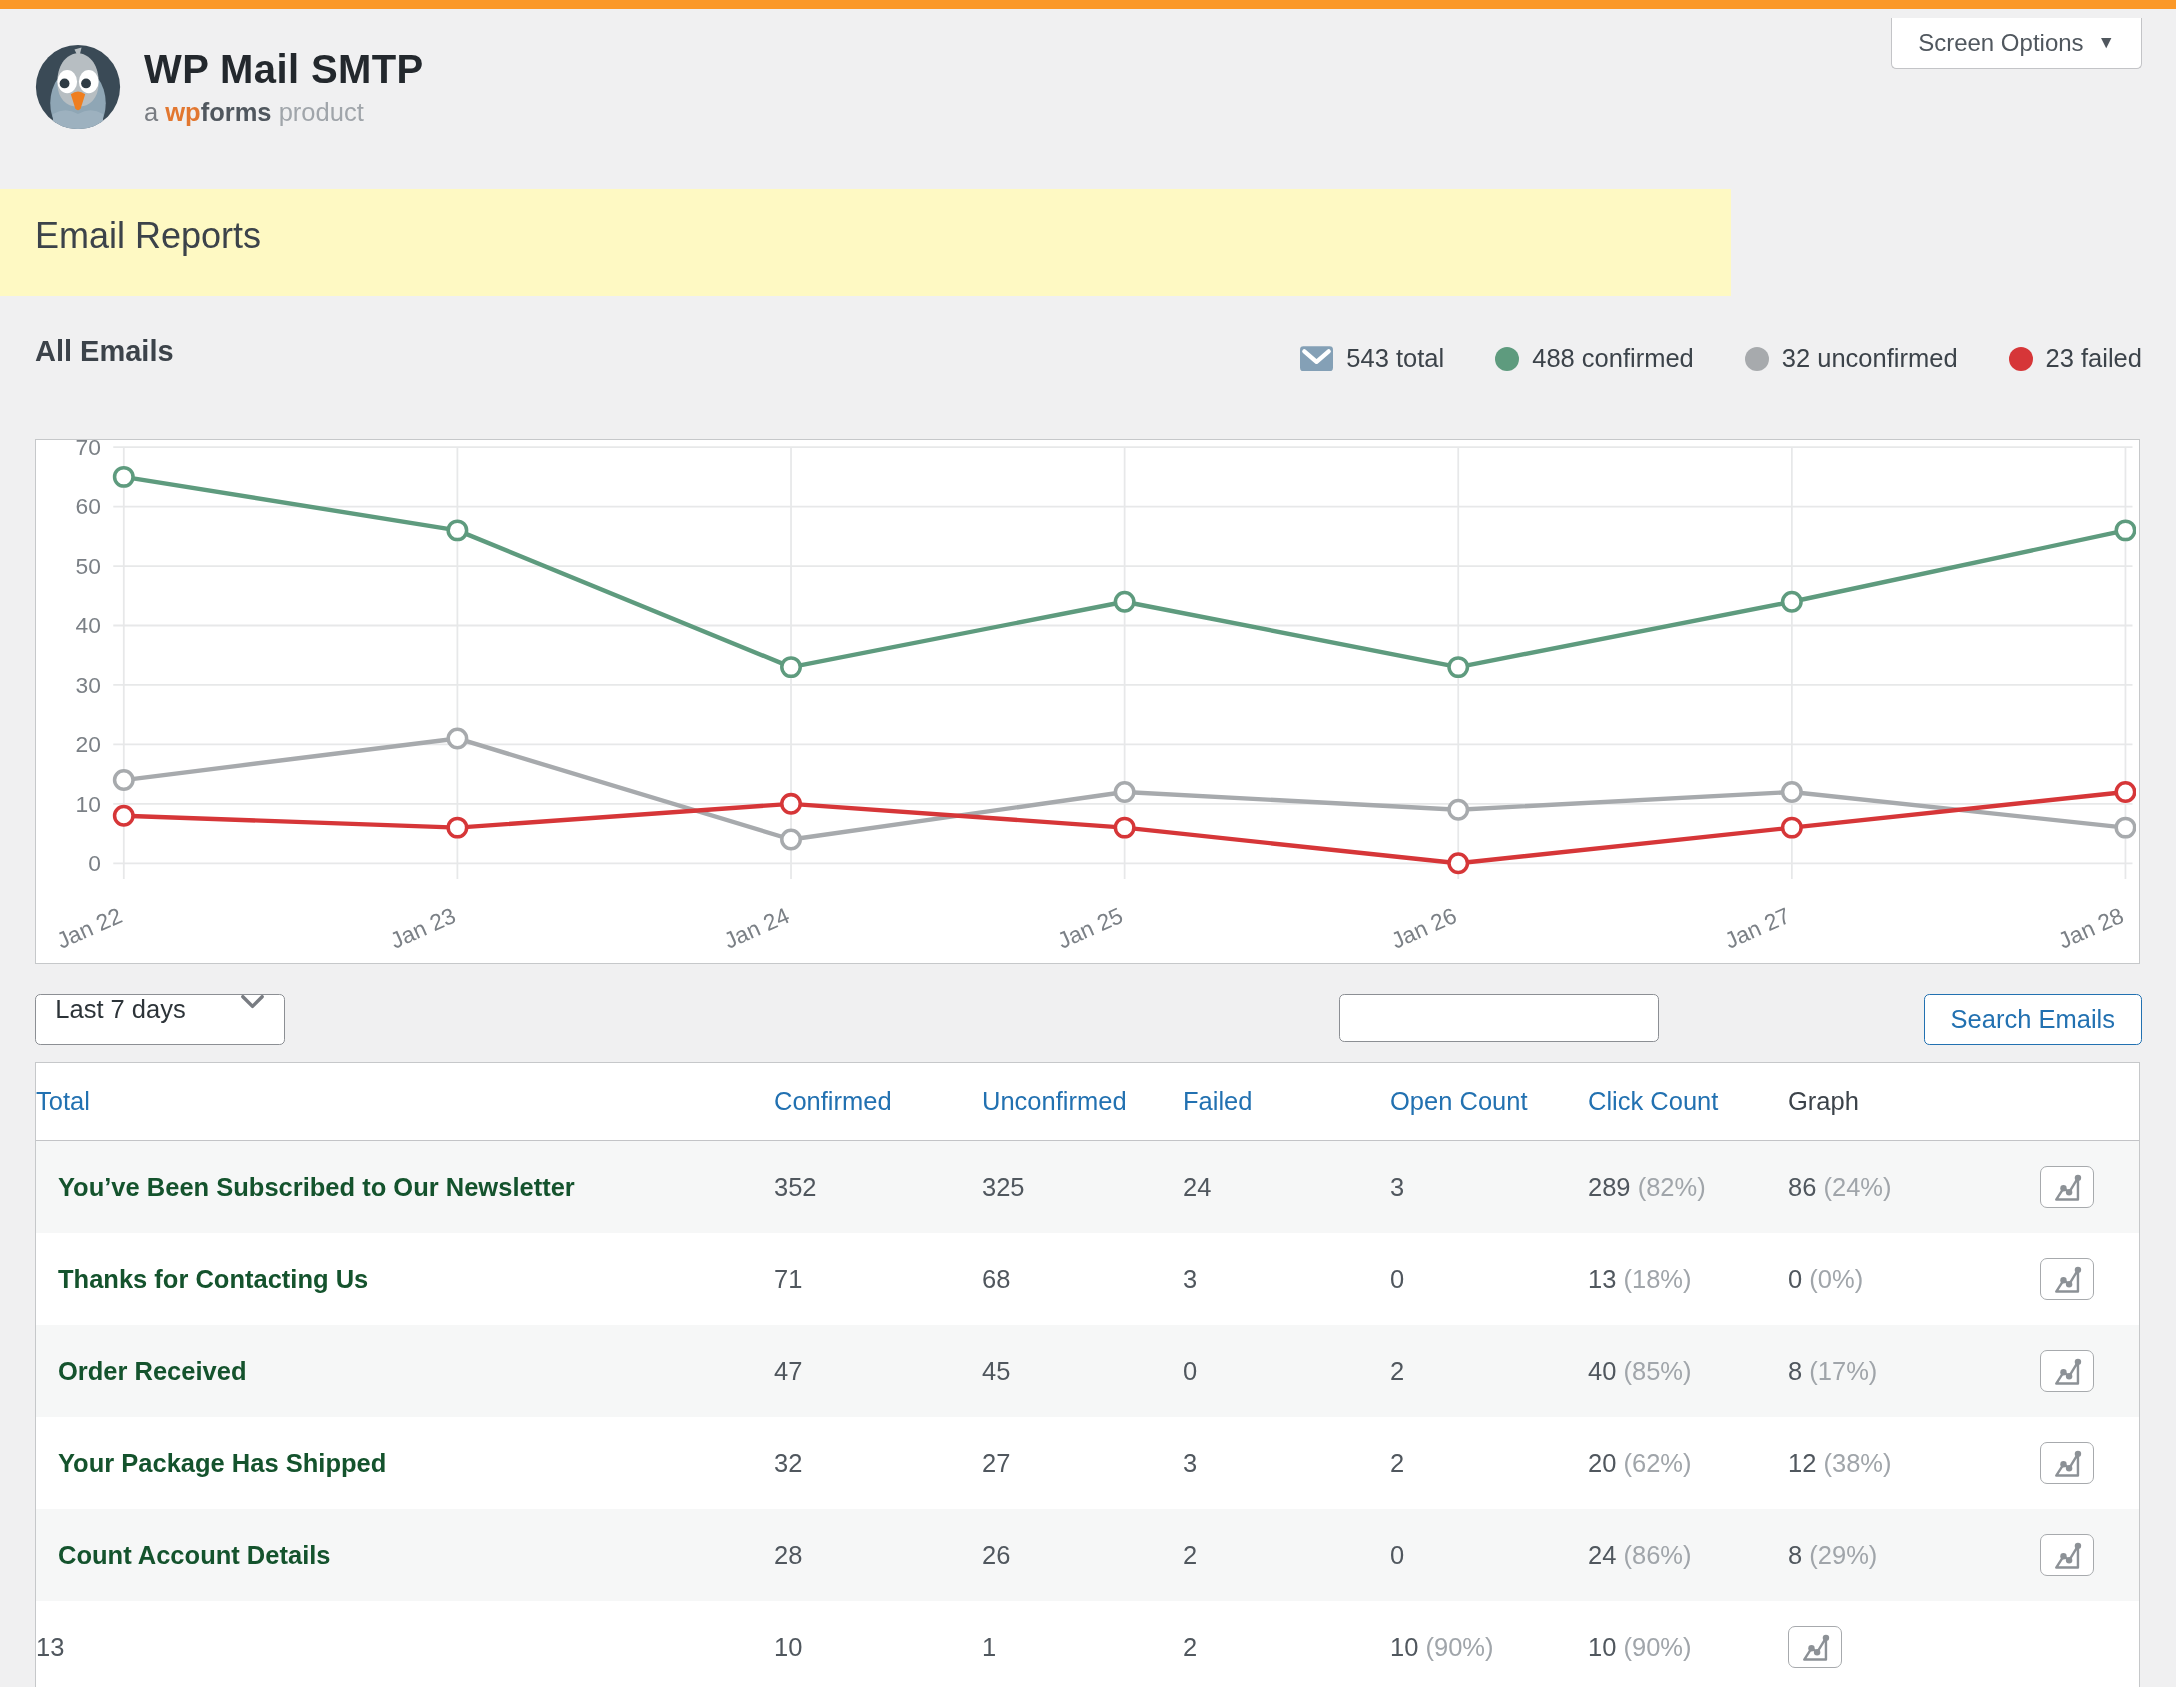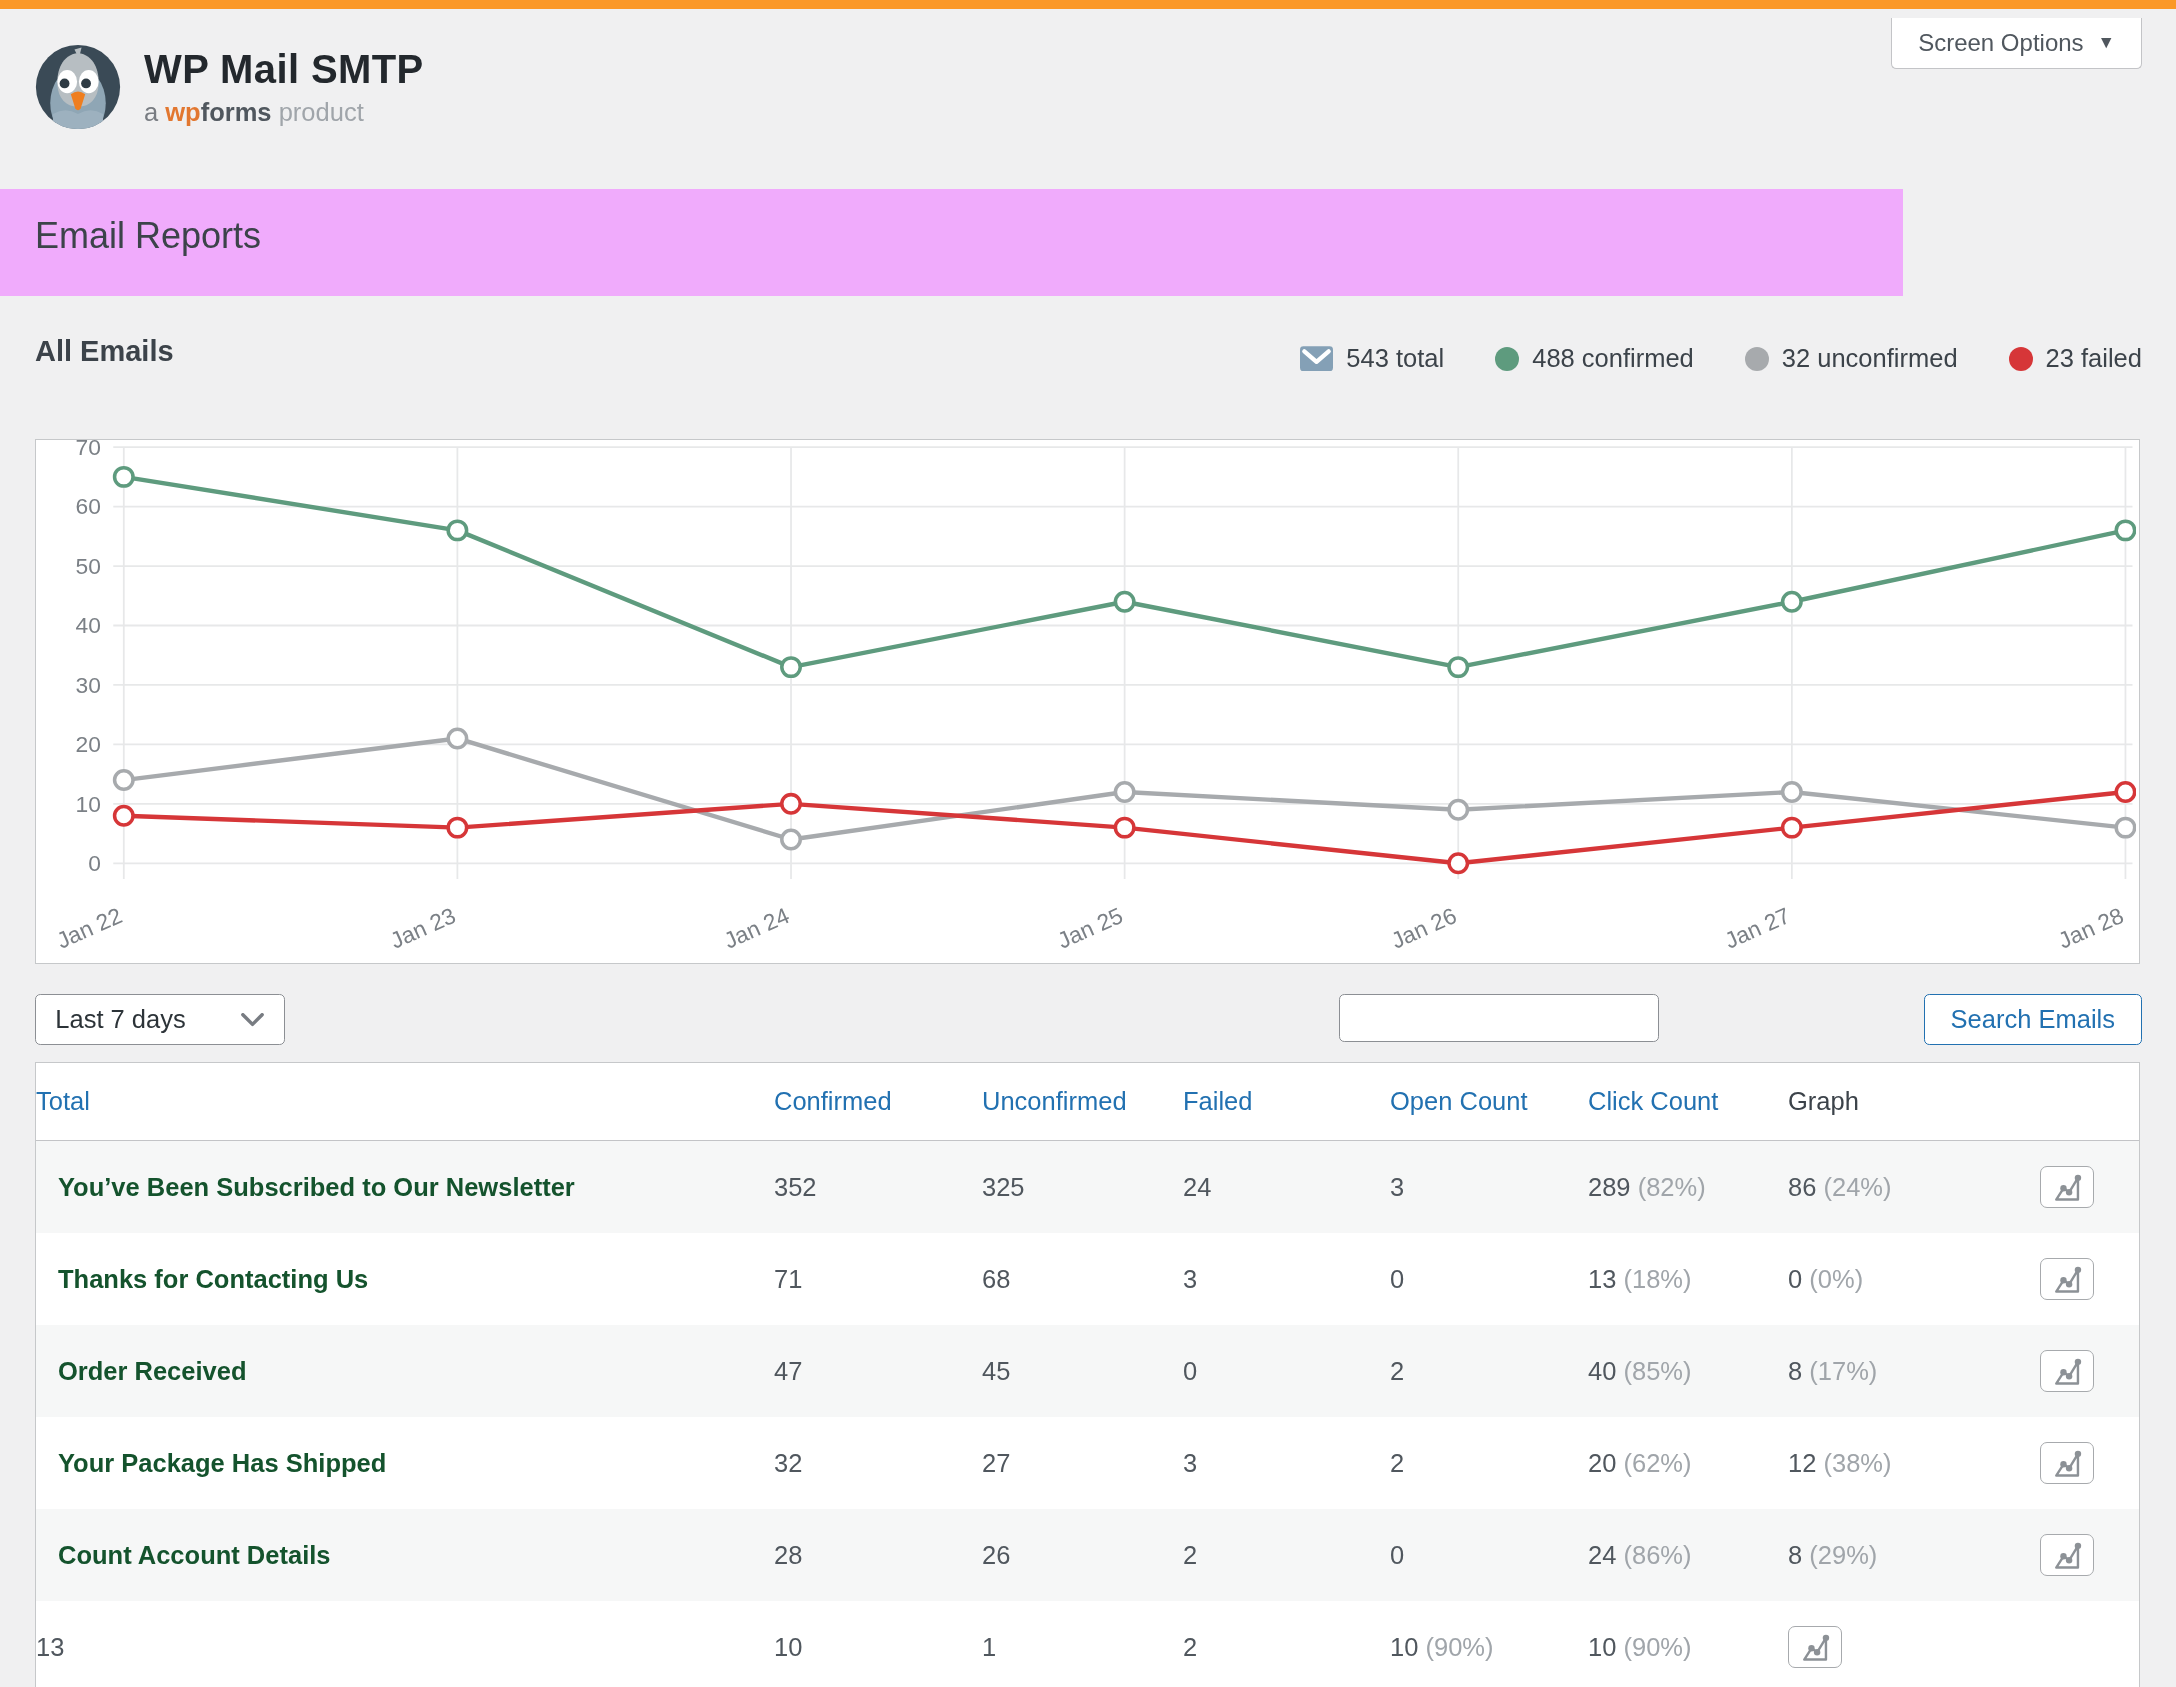--- a/index.html
+++ b/index.html
@@ -19,35 +19,35 @@
   .tagline .forms{color:#50575e;font-weight:700;}
   .tagline .product{color:#a0a5aa;}
   .screen-options{
     position:absolute;right:35px;top:8.8px;height:51px;background:#fff;
     border:1.8px solid #c3c4c7;border-top:none;border-radius:0 0 5.3px 5.3px;
     font-size:24px;color:#50575e;display:flex;align-items:center;gap:14px;
     padding:0 26px;cursor:pointer;font-family:"Liberation Sans",sans-serif;
   }
   .screen-options .arrow{font-size:17.6px;color:#50575e;}
   
-  .title-band{position:absolute;left:0;top:189px;width:1903px;height:107px;background:#f0abfc;}
+  .title-band{position:absolute;left:0;top:189px;width:1731px;height:107px;background:#fef9c3;}
   .page-title{position:absolute;left:35px;top:26px;font-size:36px;font-weight:400;color:#3c434a;}
   
   .section-head{position:absolute;left:35px;top:329px;width:2107px;display:flex;align-items:center;justify-content:space-between;}
   .section-title{font-size:29px;font-weight:700;color:#3c434a;}
   .legend{display:flex;align-items:center;gap:51px;margin-top:15px;}
   .legend-item{display:flex;align-items:center;gap:13px;font-size:25.5px;color:#3c434a;}
   .legend-dot{width:24px;height:24px;border-radius:50%;display:inline-block;}
   
   .chart-card{position:absolute;left:35px;top:439px;width:2103px;height:523px;background:#fff;border:1.8px solid #c6c8ca;}
   
   .controls{position:absolute;left:35px;top:994px;width:2107px;height:53px;}
   .date-range{
     position:absolute;left:0;top:0;height:49px;width:209px;background:#fff;
-    border:1.8px solid #8c8f94;border-radius:5.3px;display:flex;align-items:center;
+    border:1.8px solid #8c8f94;border-radius:5.3px;display:flex;
     justify-content:space-between;padding:0 19.3px;font-size:25.5px;color:#2c3338;cursor:pointer;
   }
   .search-input{
     position:absolute;right:483px;top:0;width:290px;height:46px;background:#fff;
     border:1.8px solid #8c8f94;border-radius:5.3px;font-size:25.5px;color:#2c3338;padding:0 14px;
     font-family:"Liberation Sans",sans-serif;
   }
   .search-btn{
     position:absolute;right:0;top:0;height:51px;padding:0 26px;background:#fff;
     border:1.8px solid #2271b1;border-radius:5.3px;color:#2271b1;font-size:25.5px;cursor:pointer;

